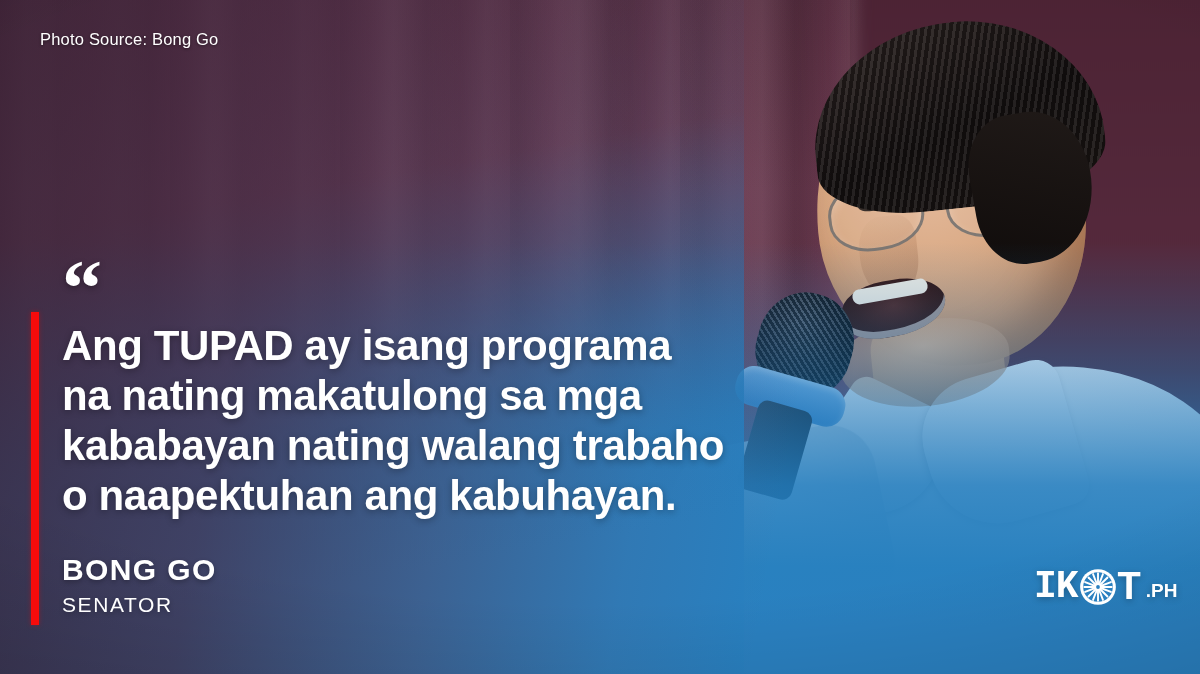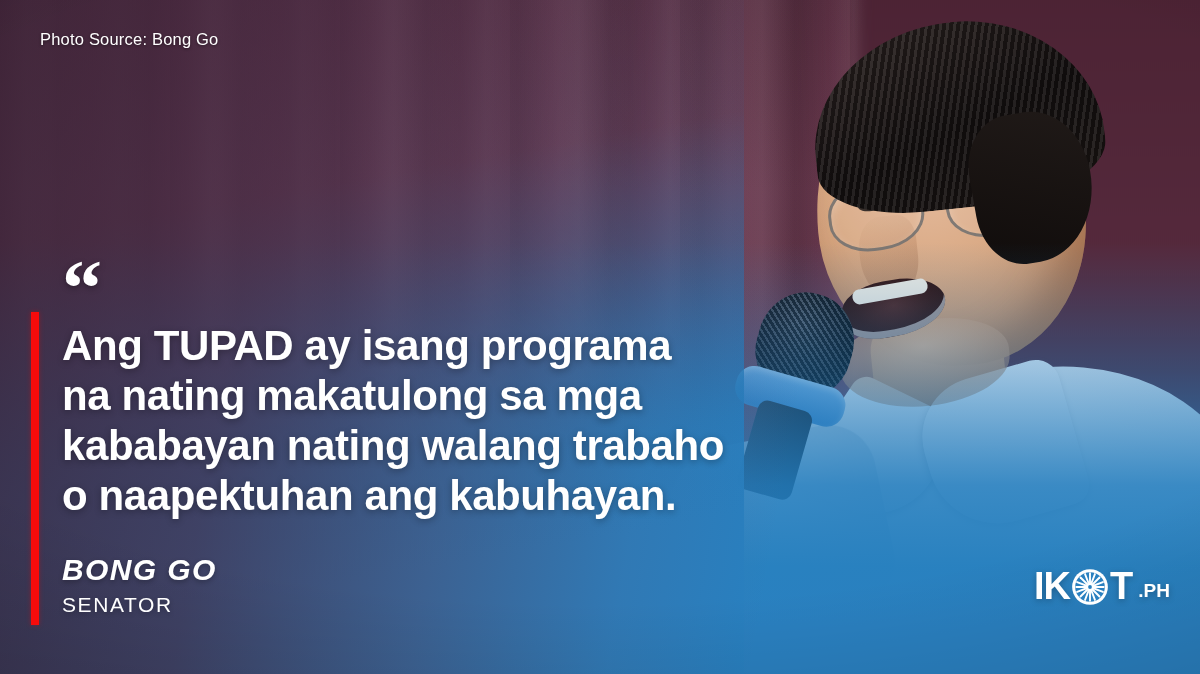--- a/index.html
+++ b/index.html
@@ -273,37 +273,36 @@
     letter-spacing:-0.4px;
     white-space:nowrap;
     text-shadow:0 2px 7px rgba(0,0,0,.30);
   }
 
   .attrib{ position:absolute; left:62px; top:553px; }
   .attrib-name{
     color:#ffffff; font-size:30px; font-weight:700;
     letter-spacing:1.4px; line-height:34px;
     text-shadow:0 2px 5px rgba(0,0,0,.28);
-    font-style:italic;
   }
   .attrib-role{
     color:#ffffff; font-size:21px; font-weight:400;
     letter-spacing:1.6px; line-height:28px; margin-top:4px;
     text-shadow:0 2px 5px rgba(0,0,0,.28);
   }
 
   
   .logo{
     position:absolute; left:1034px; top:565px;
     display:flex; align-items:center;
     color:#ffffff;
     font-size:38px; font-weight:700; letter-spacing:-1px;
     text-shadow:0 2px 6px rgba(0,0,0,.25);
   }
-  .logo .ik{ display:inline-block; }
+  .logo .ik{ display:inline-block;font-family:Liberation Mono, monospace; }
   .logo .wheel{
     position:relative;
     width:38px; height:38px;
     margin:0 1px;
     flex:0 0 auto;
   }
   .logo .wheel svg{ display:block; width:38px; height:38px; }
   .logo .t{ display:inline-block; }
   .logo .ph{
     font-size:19px; font-weight:700; letter-spacing:0px;

